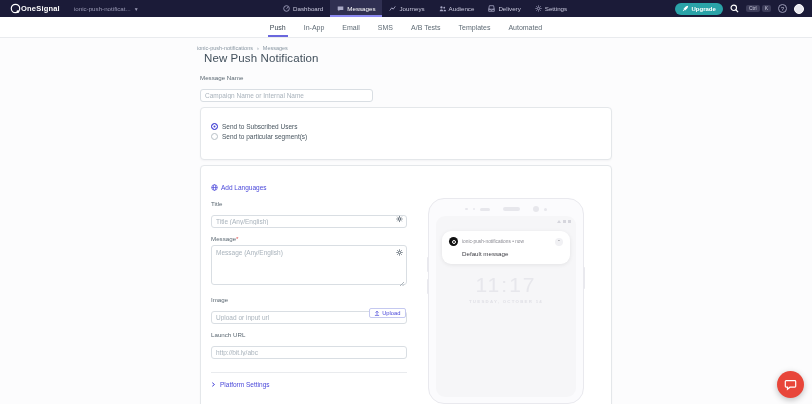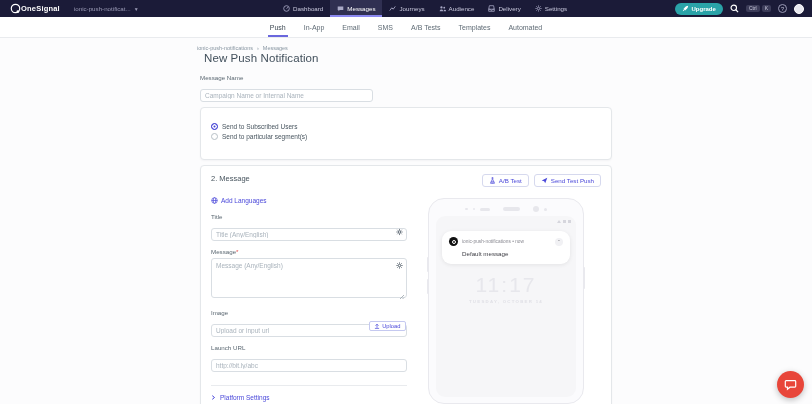--- a/index.html
+++ b/index.html
@@ -309,38 +309,20 @@
       <span>Send to Subscribed Users</span>
     </div>
     <div class="radio-row">
       <span class="radio off"></span>
       <span>Send to particular segment(s)</span>
     </div>
   </div>
 </section>
 
 <section class="card card-message">
-  <div class="msg-header">
-    <div class="card-heading">2. Message</div>
-    <div class="msg-actions">
-      <button class="ghost-btn">
-        <svg width="7" height="7" viewBox="0 0 10 10">
-            <path d="M4 1h2M4.5 1v3L2.3 8a1 1 0 0 0 .9 1.4h3.6a1 1 0 0 0 .9-1.4L5.5 4V1" fill="none" stroke="currentColor" stroke-width="1"></path>
-            <path d="M3.2 6.5h3.6L7.3 8H2.7z" fill="currentColor"></path>
-          </svg>
-        <span>A/B Test</span>
-      </button>
-      <button class="ghost-btn">
-        <svg width="7" height="7" viewBox="0 0 10 10">
-            <path d="M1 5l8-4-3 8-1.5-3z" fill="currentColor"></path>
-          </svg>
-        <span>Send Test Push</span>
-      </button>
-    </div>
-  </div>
 
   <div class="add-lang">
     <svg width="7" height="7" viewBox="0 0 10 10">
         <circle cx="5" cy="5" r="4" fill="none" stroke="currentColor" stroke-width="1"></circle>
         <ellipse cx="5" cy="5" rx="1.8" ry="4" fill="none" stroke="currentColor" stroke-width="1"></ellipse>
         <path d="M1 5h8" stroke="currentColor" stroke-width="1"></path>
       </svg>
     <span>Add Languages</span>
   </div>
 

